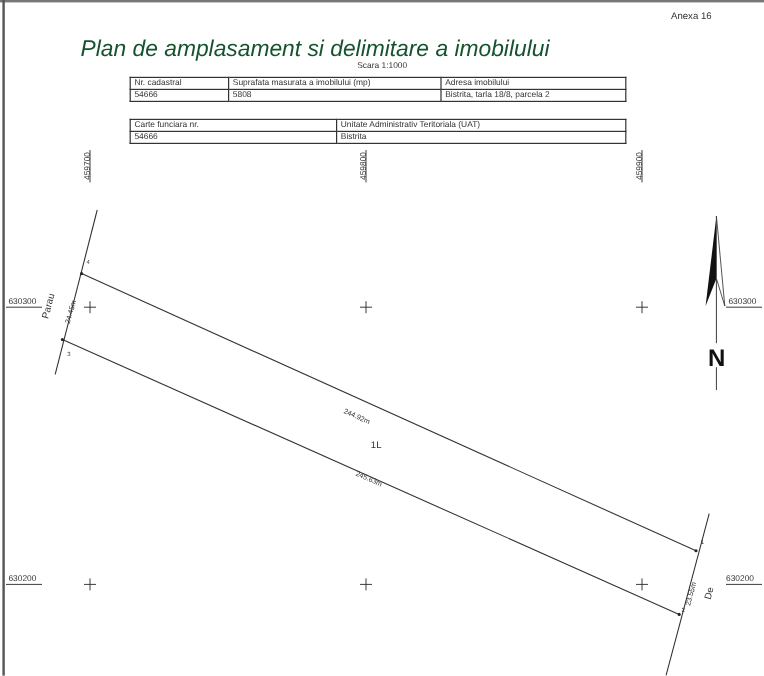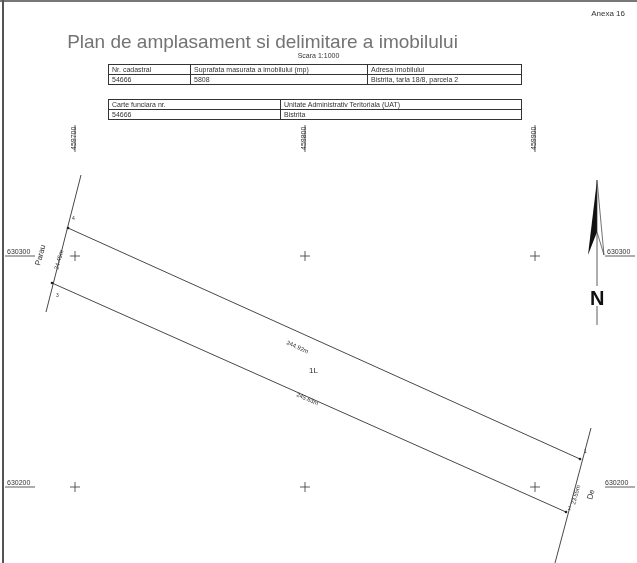--- a/index.html
+++ b/index.html
@@ -1,20 +1,20 @@
 <!DOCTYPE html>
 <html><head>
 <meta charset="utf-8">
 <style>
   html, body { margin:0; padding:0; background:#fff; }
   body { width:637px; height:563px; position:relative; overflow:hidden; font-family:"Liberation Sans", sans-serif; color:#222; }
   .frame-top { position:absolute; left:0; top:0; width:637px; height:2px; background:#777; }
   .frame-left { position:absolute; left:2px; top:0; width:2px; height:563px; background:#555; }
-  .annex { position:absolute; right:12px; top:9px; font-size:8px; color:#333; }
-  .title { position:absolute; left:0; width:525px; top:31px; text-align:center; font-size:19px; color:#737373; }
+  .annex { position:absolute; right:44px; top:9px; font-size:8px; color:#333; }
+  .title { position:absolute; left:0; width:525px; top:31px; text-align:center; font-size:19px; color:#14532d;font-style:italic; }
   .scale { position:absolute; left:0; width:637px; top:52px; text-align:center; font-size:7px; color:#333; }
   table.info { position:absolute; border-collapse:collapse; font-size:7px; color:#333; }
   table.info td { border:1px solid #333; padding:0 3px; height:9px; line-height:9px; white-space:nowrap; }
   #t1 { left:108px; top:64px; width:414px; }
   #t2 { left:108px; top:99px; width:414px; }
   .coord { position:absolute; font-size:7px; color:#333; }
   .vlabel { position:absolute; font-size:7px; color:#333; transform:rotate(-90deg); transform-origin:left top; }
   svg.map { position:absolute; left:0; top:0; }
 </style>
 </head>

